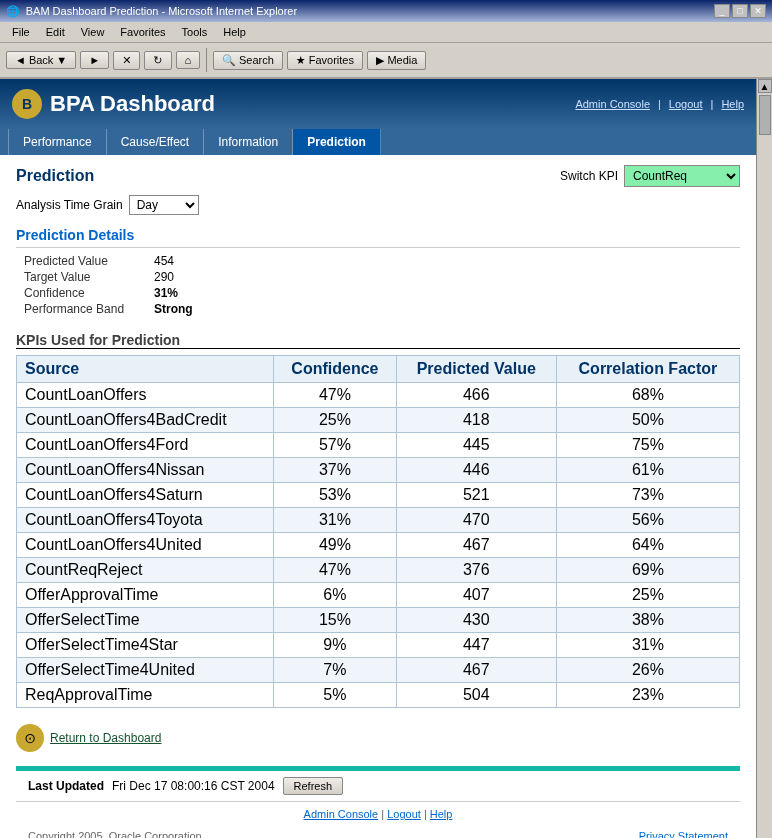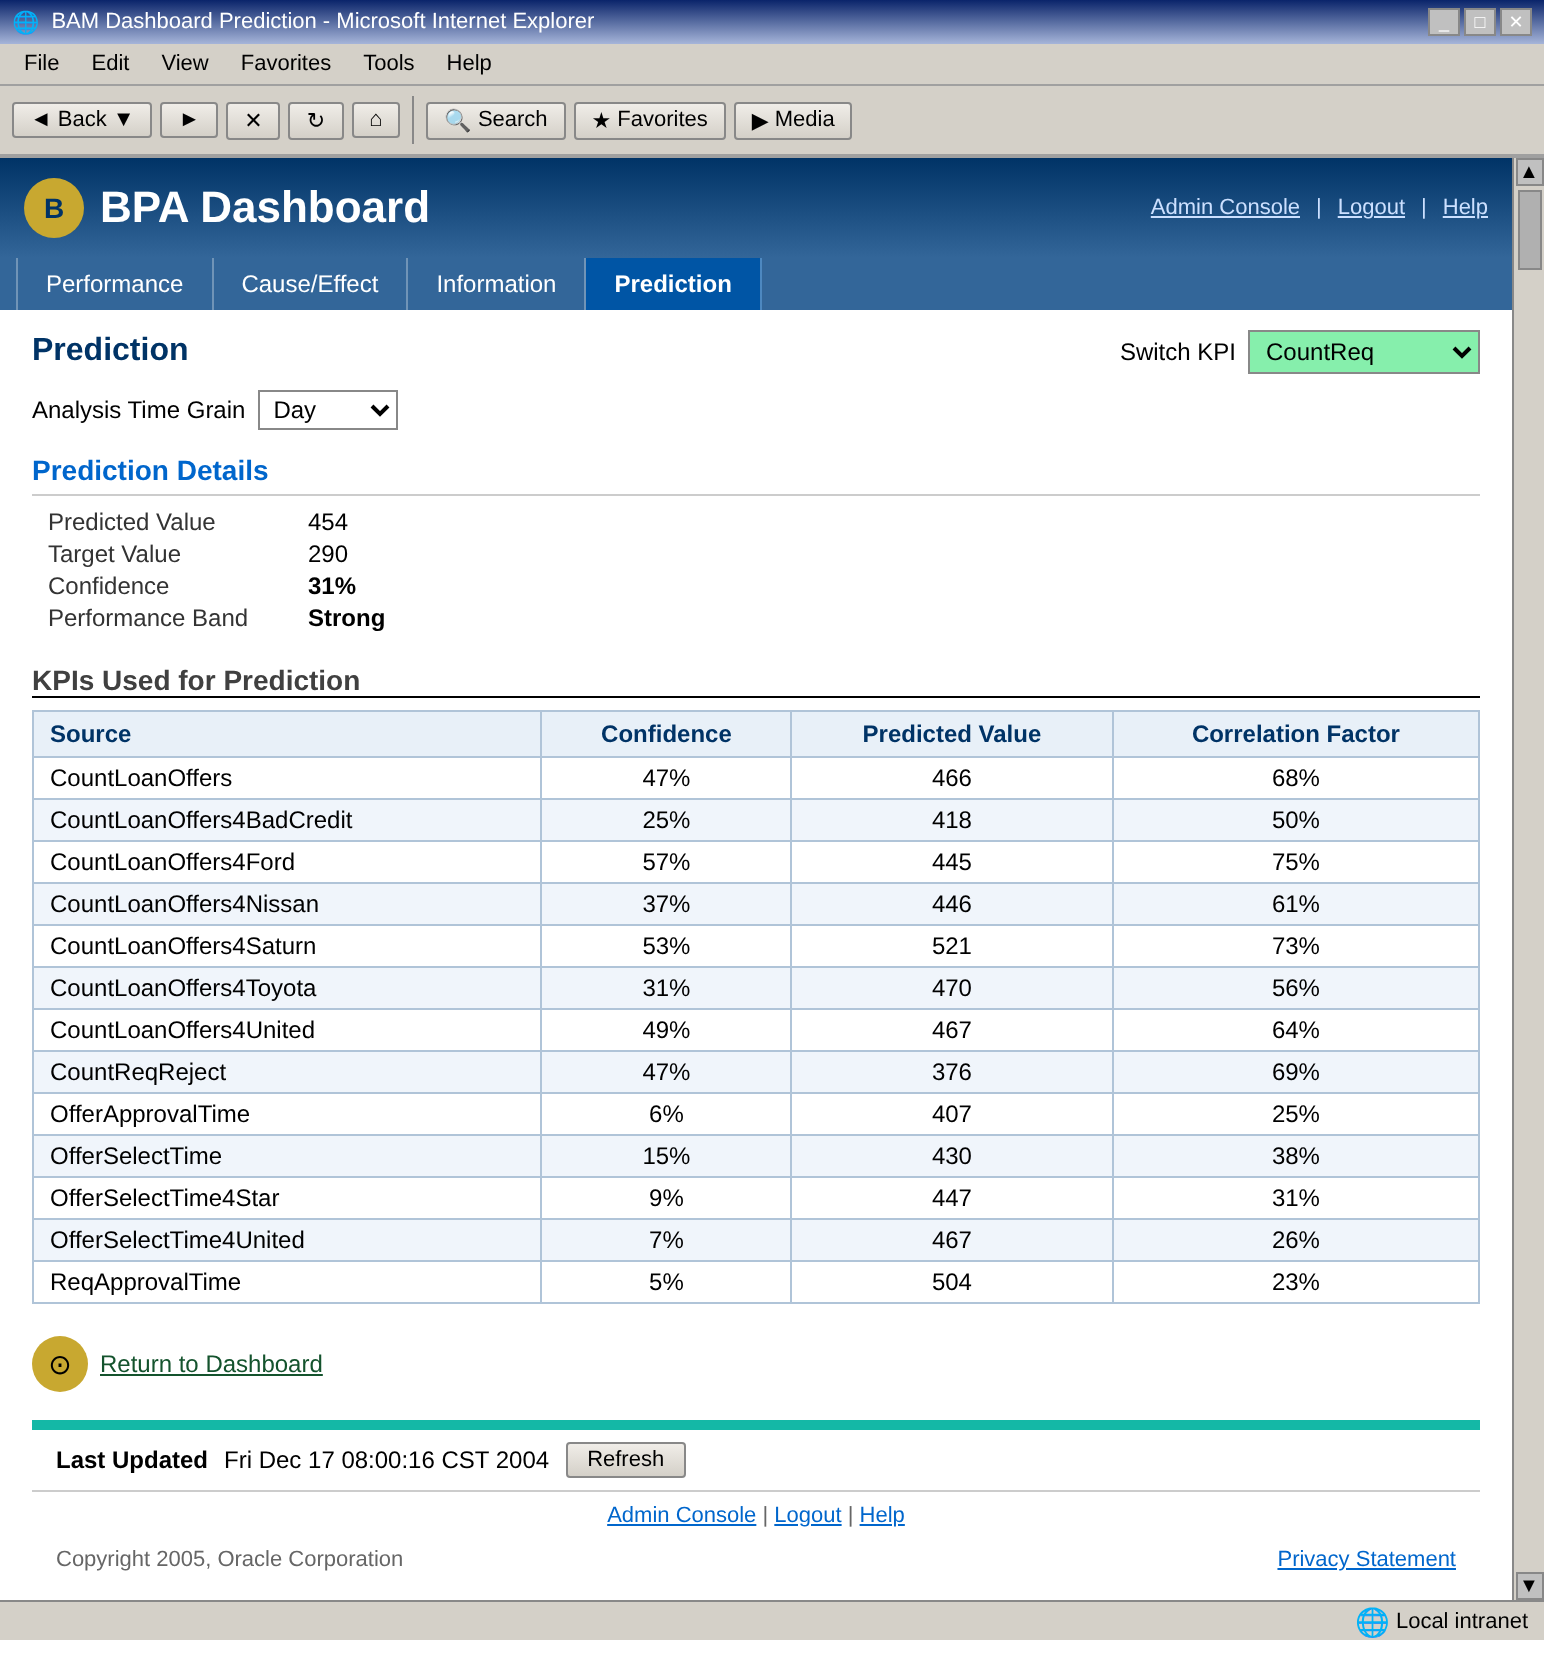--- a/index.html
+++ b/index.html
@@ -171,21 +171,21 @@
     
     .kpi-section { margin-bottom: 12px; }
     .kpi-title {
       color: #404040;
       font-size: 14px;
       font-weight: bold;
       margin-bottom: 6px;
       border-bottom: 1px solid #000000;
       padding-bottom: 0;
     }
-    .kpi-table { width: 100%; border-collapse: collapse; font-size: 12px; border-radius: 30px; }
+    .kpi-table { width: 100%; border-collapse: collapse; font-size: 16px; border-radius: 30px; }
     .kpi-table th {
       background: #e8f0f8;
       border: 1px solid #b0c4d8;
       padding: 4px 8px;
       text-align: center;
       font-weight: bold;
       color: #003366;
     }
     .kpi-table th.left { text-align: left; }
     .kpi-table td {

